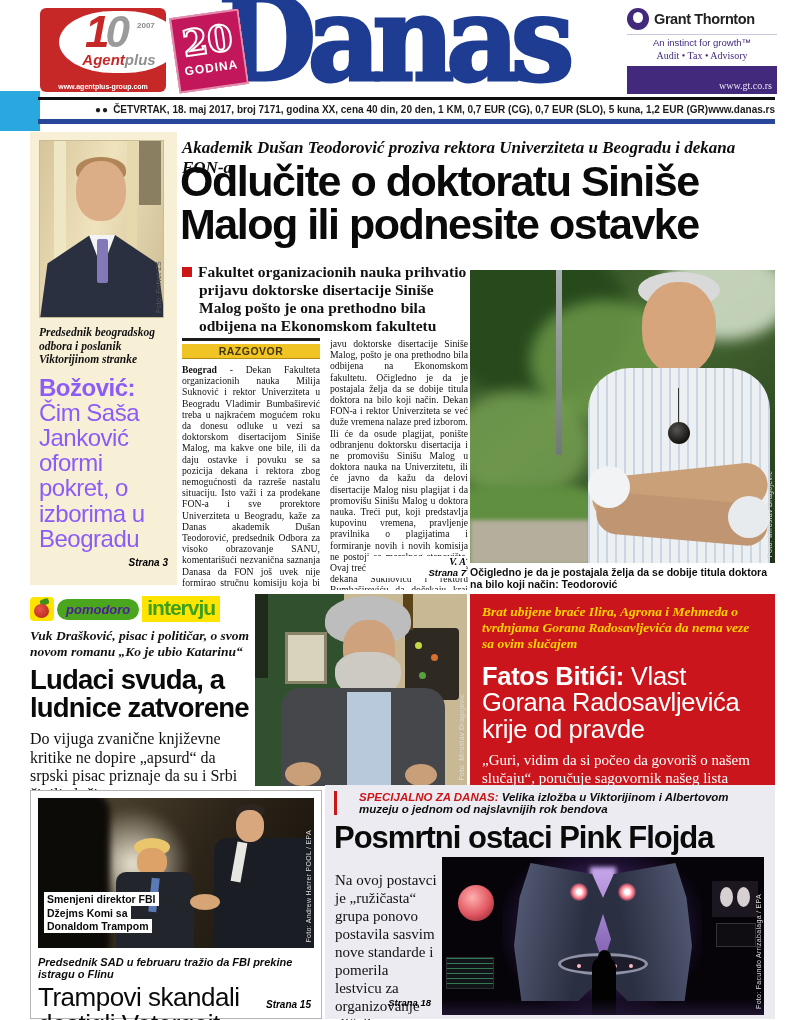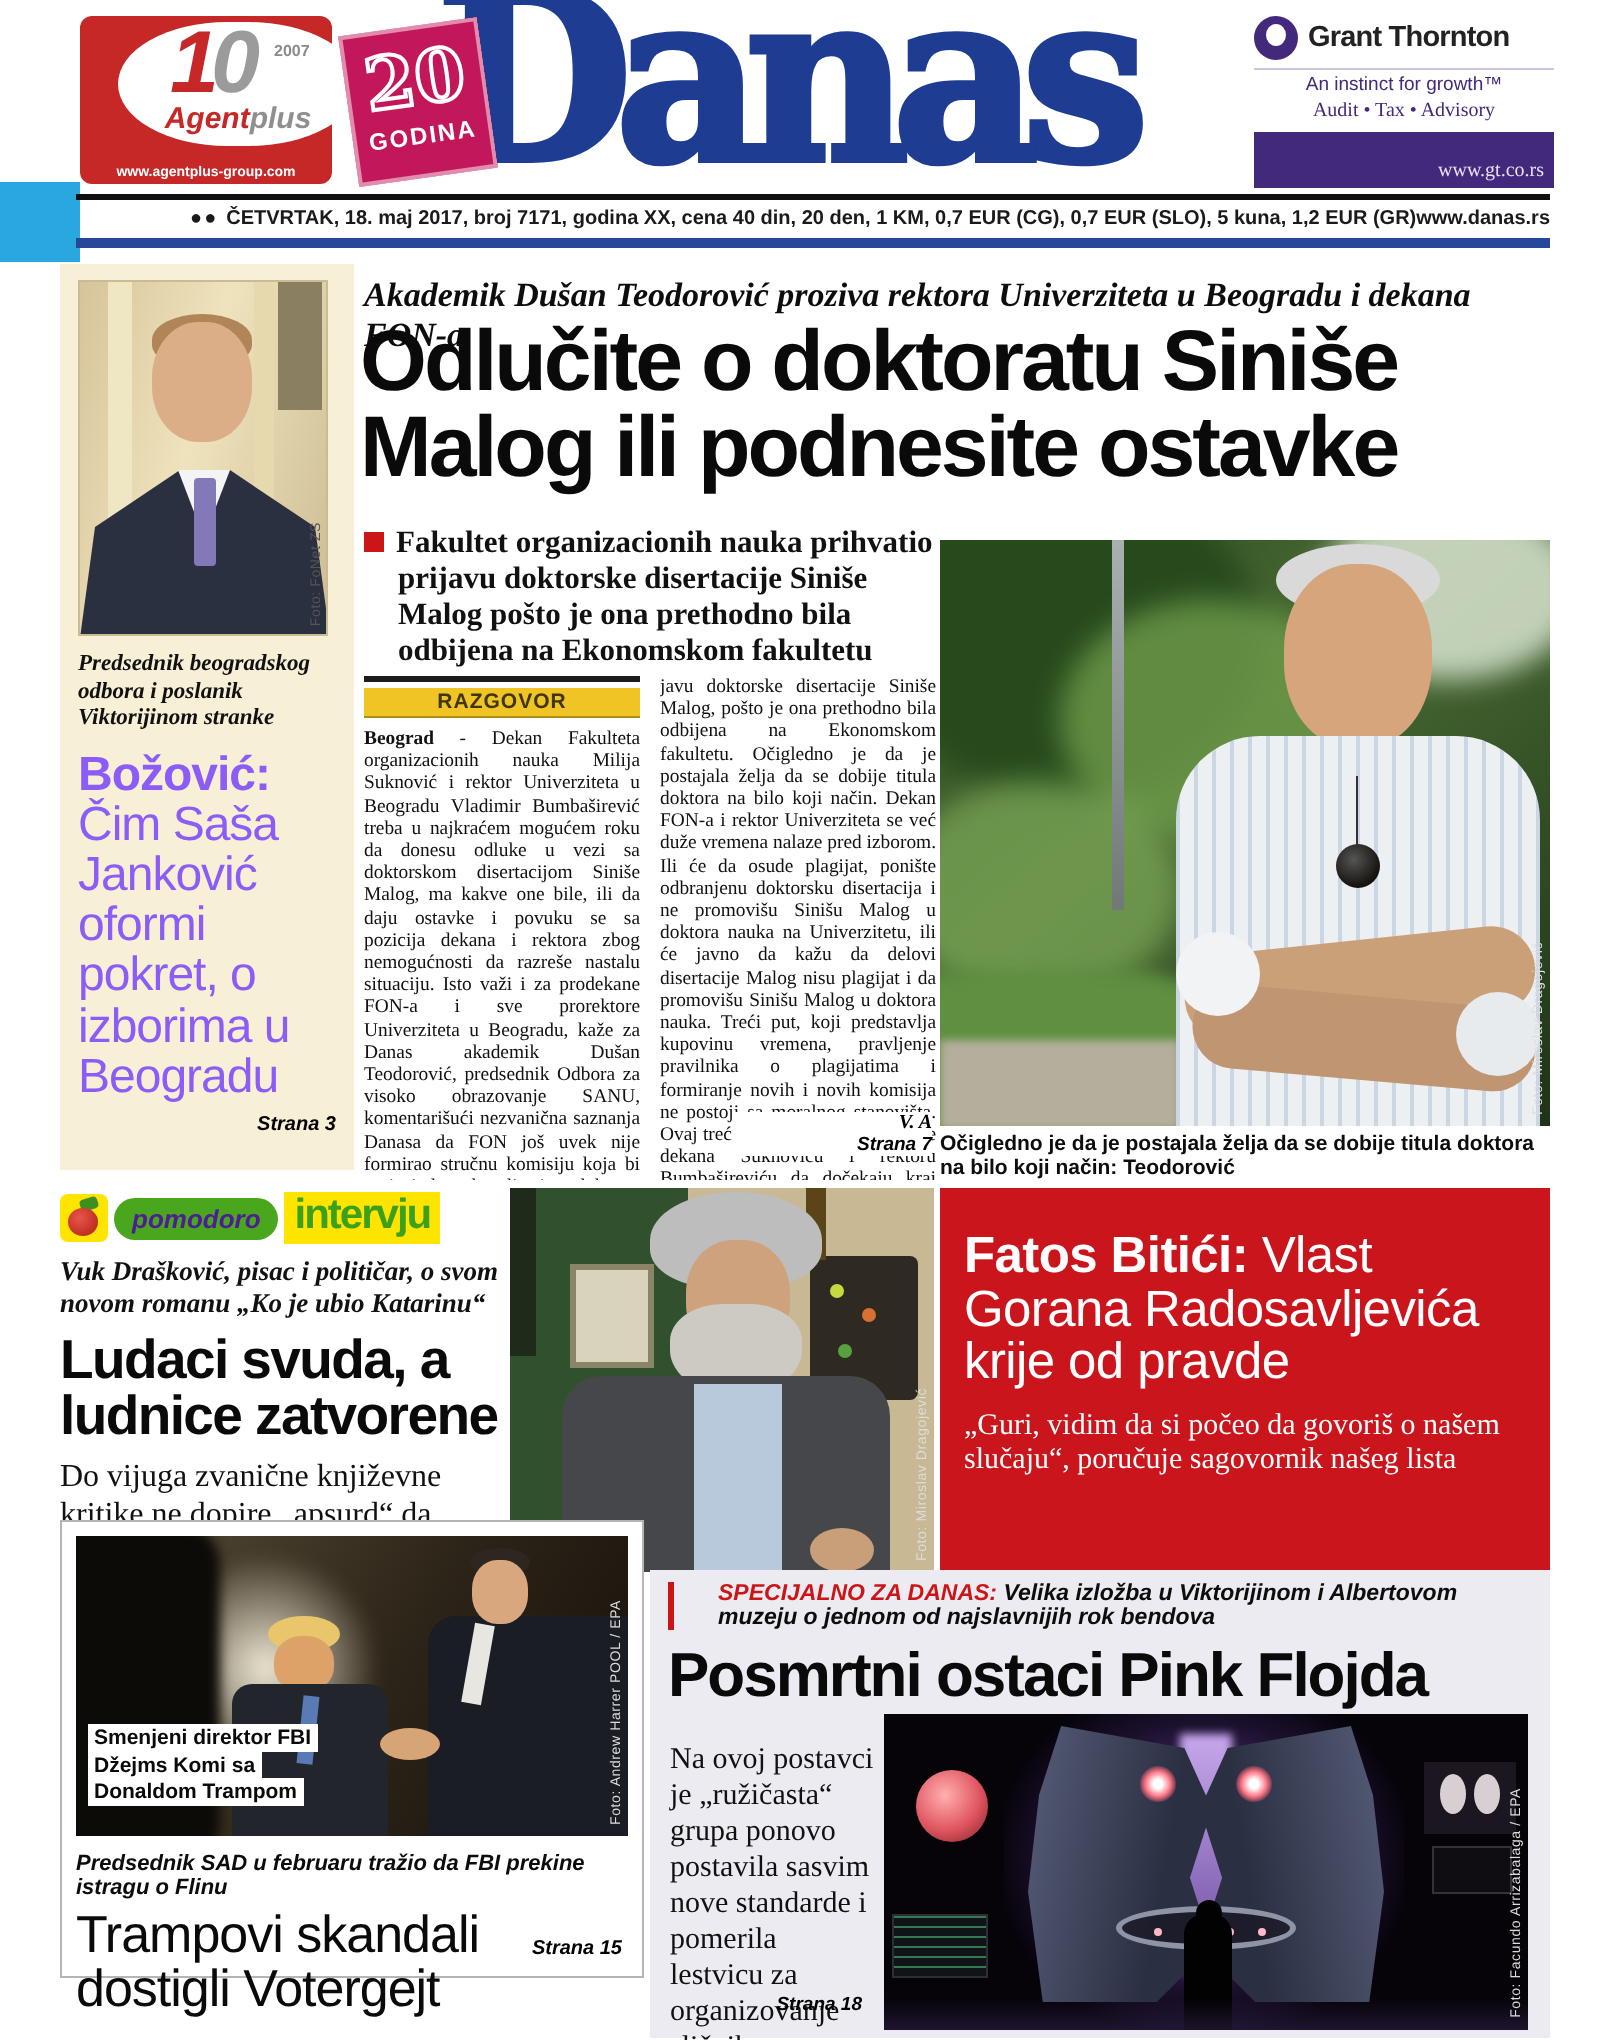--- a/index.html
+++ b/index.html
@@ -114,21 +114,21 @@
   .ivp-hand2{position:absolute;left:150px;bottom:0;width:32px;height:22px;background:#c99f79;border-radius:50%}
 
   
   .redbox{left:470px;top:594px;width:305px;height:192px;background:var(--red_box,#c9151b);color:#fff;padding:10px 12px 8px;overflow:hidden}
   .rb-kicker{font:italic 700 13.5px "Liberation Serif",serif;color:var(--kicker_yellow,#ffd400);line-height:1.18}
   .rb-head{margin-top:11px;font-size:25.5px;line-height:1.04;letter-spacing:-.3px}
   .rb-head b{font-weight:800}
   .rb-deck{margin-top:10px;font:15px "Liberation Serif",serif;line-height:1.18}
 
   
-  .trumpbox{left:30px;top:760px;width:292px;height:229px;border:1px solid #b5b5b5;background:#fff;padding:7px 7px 5px}
+  .trumpbox{left:30px;top:790px;width:292px;height:229px;border:1px solid #b5b5b5;background:#fff;padding:7px 7px 5px}
   .tp-photo{position:relative;width:276px;height:150px;overflow:hidden;background:linear-gradient(120deg,#5a4f3a,#2c2418 55%,#15100a)}
   .tp-light{position:absolute;left:40px;top:6px;width:110px;height:120px;background:radial-gradient(circle,#efe9d4 0%,rgba(239,233,212,0) 70%);filter:blur(4px)}
   .tp-fg{position:absolute;left:-16px;top:-6px;width:88px;height:170px;background:#0d0b08;filter:blur(3px);border-radius:20px}
   .tp-hair-t{position:absolute;left:96px;top:40px;width:36px;height:18px;background:#e9c56b;border-radius:50%}
   .tp-face-t{position:absolute;left:99px;top:50px;width:30px;height:28px;background:#dda268;border-radius:45%}
   .tp-body-t{position:absolute;left:78px;top:74px;width:78px;height:76px;background:#23252c;border-radius:10px 10px 0 0}
   .tp-tie{position:absolute;left:112px;top:80px;width:8px;height:34px;background:#5a7ab5;transform:rotate(6deg)}
   .tp-face-c{position:absolute;left:198px;top:12px;width:28px;height:32px;background:#d9a77d;border-radius:45%}
   .tp-hair-c{position:absolute;left:197px;top:6px;width:30px;height:14px;background:#2e2620;border-radius:50%}
   .tp-body-c{position:absolute;left:176px;top:40px;width:100px;height:110px;background:#1a1d24;border-radius:14px 0 0 0}
@@ -290,20 +290,21 @@
     <div class="ivp-face"></div>
     <div class="ivp-beard"></div>
     <div class="ivp-jacket"></div>
     <div class="ivp-shirt"></div>
     <div class="ivp-hand1"></div>
     <div class="ivp-hand2"></div>
     <span class="vcred light" style="right:2px;bottom:6px">Foto: Miroslav Dragojević</span>
   </div>
 
   <div class="abs redbox">
+    <div class="rb-kicker">Brat ubijene braće Ilira, Agrona i Mehmeda o tvrdnjama Gorana Radosavljevića da nema veze sa ovim slučajem</div>
     <div class="rb-head"><b>Fatos Bitići:</b> <span>Vlast Gorana Radosavljevića krije od pravde</span></div>
     <div class="rb-deck">„Guri, vidim da si počeo da govoriš o našem slučaju“, poručuje sagovornik našeg lista</div>
 
   </div>
 
   <div class="abs trumpbox">
     <div class="tp-photo">
       <div class="tp-light"></div>
       <div class="tp-fg"></div>
       <div class="tp-flag"></div>

